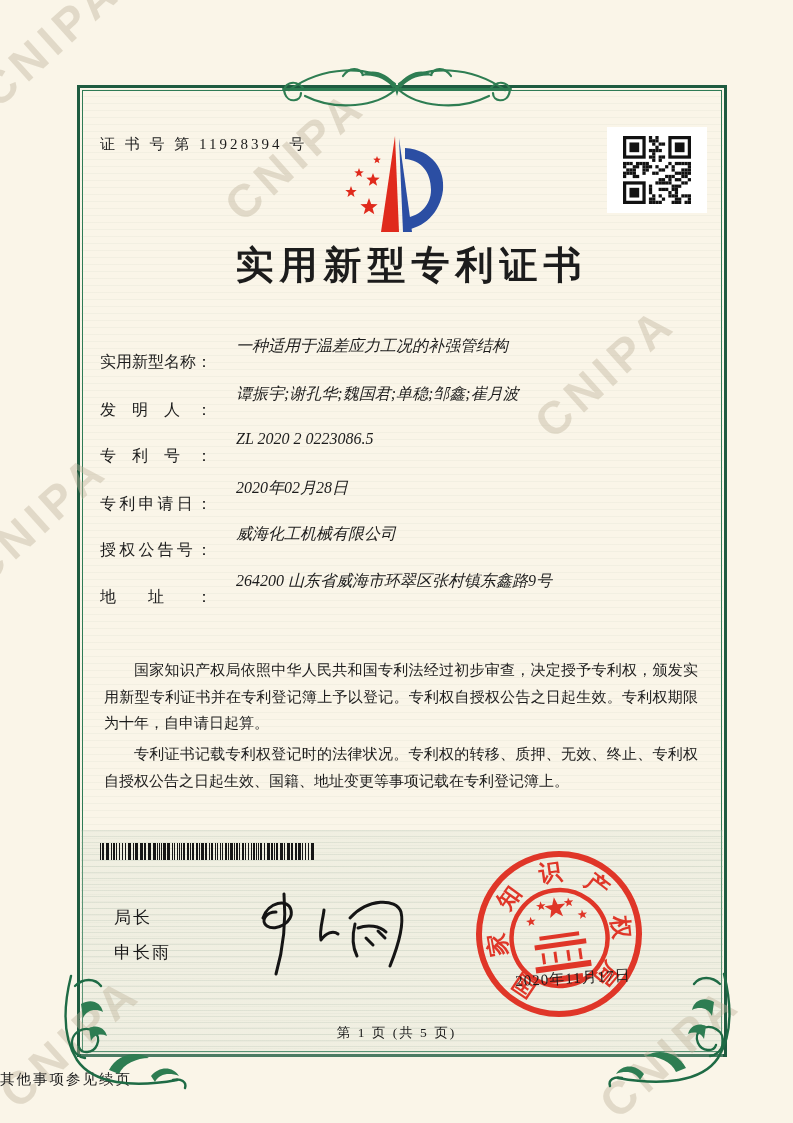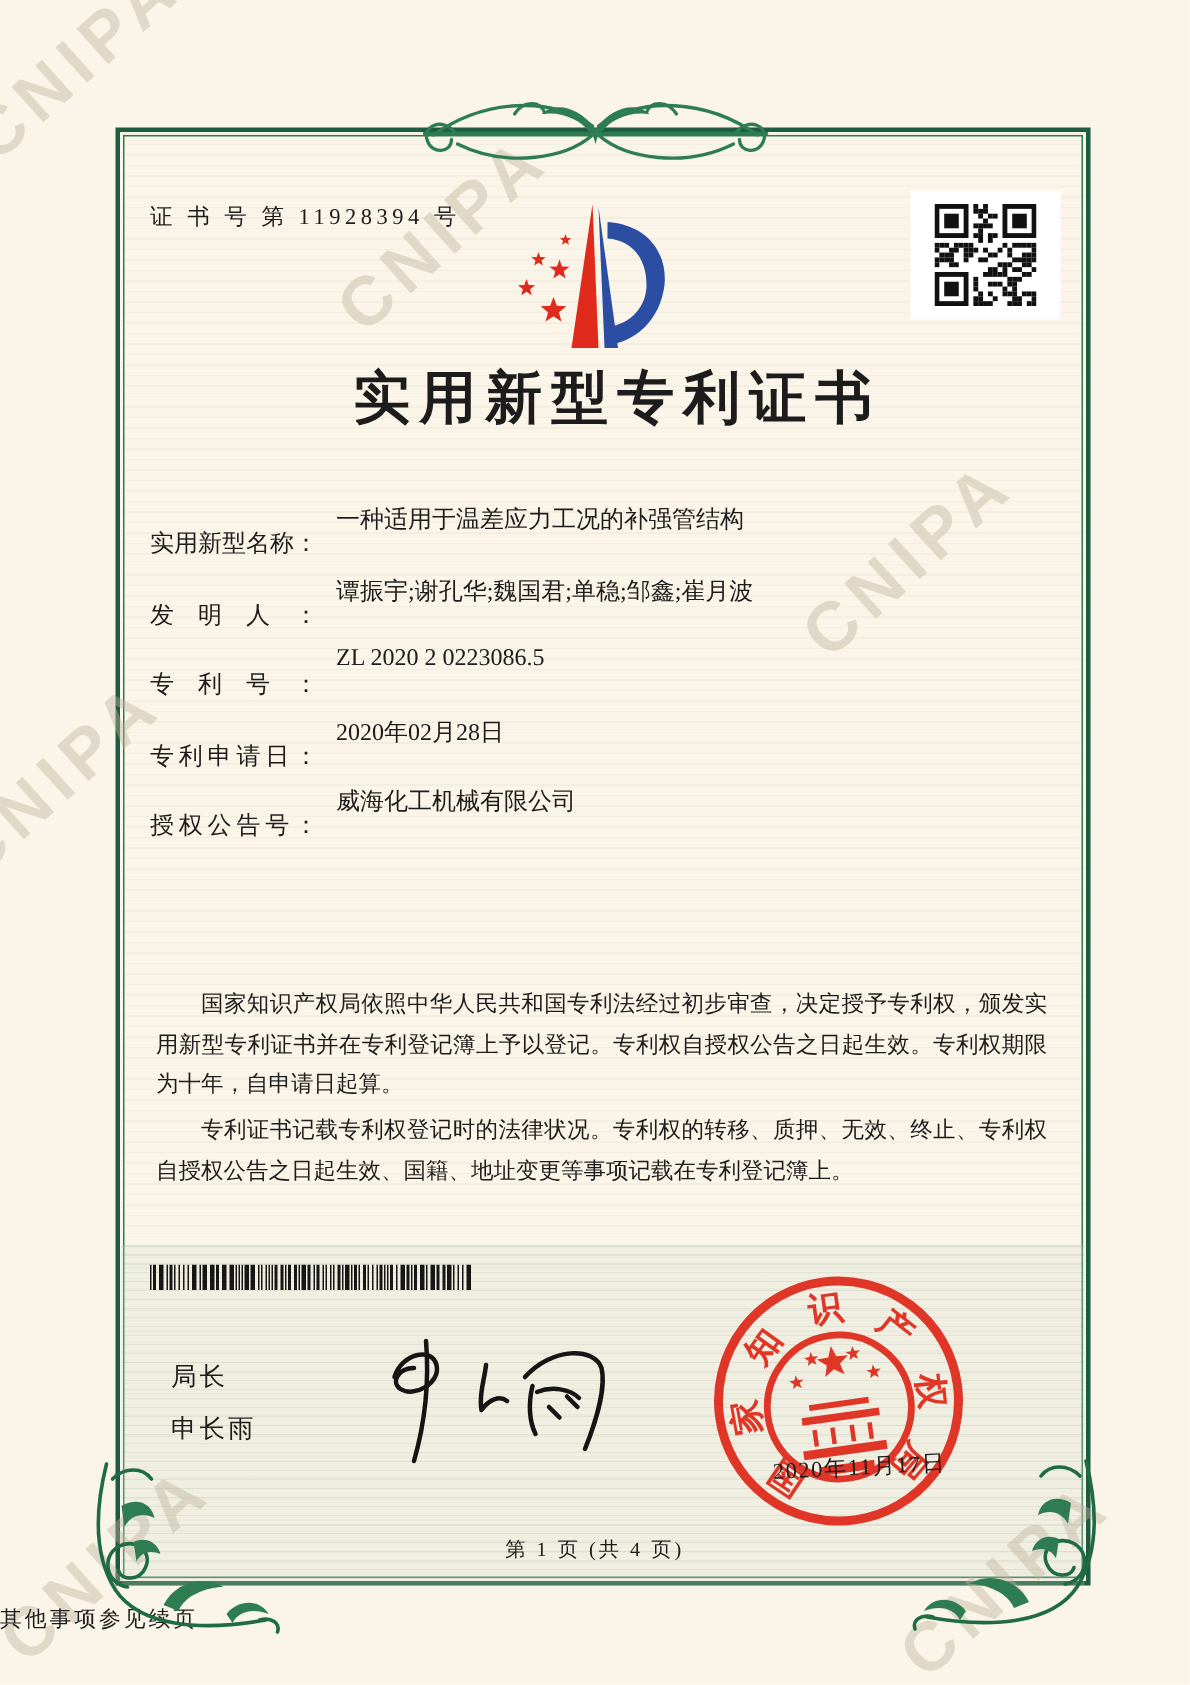--- a/index.html
+++ b/index.html
@@ -42,21 +42,21 @@
     display:flex; align-items:center; justify-content:center;
   }
   .qr-svg{ width:68px; height:68px; }
   .title{
     position:absolute; left:0; right:0; top:240px; text-align:center;
     font-size:38px; font-weight:bold; letter-spacing:6px; z-index:3;padding-left:30px;
   }
   
   .field-row{ position:absolute; left:100px; width:600px; font-size:16px; z-index:3; white-space:nowrap; }
   .f-label{ display:inline-block; width:112px; text-align:justify; text-align-last:justify; vertical-align:top;margin-top:16px; }
-  .f-value{ margin-left:12px; }
+  .f-value{ margin-left:24px;font-style:italic; }
   .grant-group2{ position:absolute; left:295px; top:0; white-space:nowrap; }
   .r1{top:336px}.r2{top:384px}.r3{top:430px}.r4{top:478px}.r5{top:524px}.r6{top:571px}.r7{top:620px}
   
   .paragraphs{ position:absolute; left:100px; top:653px; width:602px; z-index:3; }
   .para{ margin:4px; font-size:15px; line-height:1.78; text-indent:2em; text-align:justify; }
   
   .barcode{ position:absolute; left:100px; top:843px; z-index:3; }
   .sig-label{ position:absolute; left:114px; top:906px; font-size:17px; letter-spacing:2px; z-index:3; }
   .sig-name{ position:absolute; left:114px; top:941px; font-size:17px; letter-spacing:2px; z-index:3; }
   .signature-svg{ position:absolute; left:238px; top:884px; z-index:4; }
@@ -272,20 +272,23 @@
   </div>
   <div class="field-row r3">
     <span class="f-label">专利号：</span><span class="f-value">ZL 2020 2 0223086.5</span>
   </div>
   <div class="field-row r4">
     <span class="f-label">专利申请日：</span><span class="f-value">2020年02月28日</span>
   </div>
   <div class="field-row r5">
     <span class="f-label">授权公告号：</span><span class="f-value">威海化工机械有限公司</span>
   </div>
+  <div class="field-row r6">
+    <span class="f-label">地址：</span><span class="f-value">264200 山东省威海市环翠区张村镇东鑫路9号</span>
+  </div>
 
   <div class="paragraphs">
     <p class="para">国家知识产权局依照中华人民共和国专利法经过初步审查，决定授予专利权，颁发实用新型专利证书并在专利登记簿上予以登记。专利权自授权公告之日起生效。专利权期限为十年，自申请日起算。</p>
     <p class="para">专利证书记载专利权登记时的法律状况。专利权的转移、质押、无效、终止、专利权自授权公告之日起生效、国籍、地址变更等事项记载在专利登记簿上。</p>
   </div>
 
   <svg class="barcode" width="215" height="17" viewBox="0 0 215 17">
       <rect x="0" y="0" width="1" height="17" fill="#161616"></rect>
       <rect x="2" y="0" width="2" height="17" fill="#161616"></rect>
       <rect x="6" y="0" width="3" height="17" fill="#161616"></rect>
@@ -396,21 +399,21 @@
     <span class="seal-char" style="transform:translate(-50%,-50%) rotate(-138deg) translateY(-62px);">国</span>
     <span class="seal-char" style="transform:translate(-50%,-50%) rotate(-92deg) translateY(-62px);">家</span>
     <span class="seal-char" style="transform:translate(-50%,-50%) rotate(-46deg) translateY(-62px);">知</span>
     <span class="seal-char" style="transform:translate(-50%,-50%) rotate(0deg) translateY(-62px);">识</span>
     <span class="seal-char" style="transform:translate(-50%,-50%) rotate(46deg) translateY(-62px);">产</span>
     <span class="seal-char" style="transform:translate(-50%,-50%) rotate(92deg) translateY(-62px);">权</span>
     <span class="seal-char" style="transform:translate(-50%,-50%) rotate(138deg) translateY(-62px);">局</span>
   </div>
   <div class="seal-date">2020年11月17日</div>
 
-  <div class="page-info">第 1 页 (共 4 页)</div>
+  <div class="page-info">第 1 页 (共 5 页)</div>
   <div class="continuation">其他事项参见续页</div>
 
   <svg class="ornament-bl" width="140" height="118" viewBox="0 0 140 118">
     <g stroke="#1e6b45" stroke-width="2.4" fill="none" stroke-linecap="round">
       <path d="M16,4 C8,36 8,66 22,88 C38,112 78,116 122,108"></path>
       <path d="M30,86 c-14,-2 -18,-20 -6,-27 c11,-6 23,3 18,14 c-4,9 -16,9 -18,2"></path>
       <path d="M118,108 c8,-2 14,2 12,8"></path>
       <path d="M20,14 c8,-8 20,-8 26,0"></path>
     </g>
     <g fill="#2e7d52">

